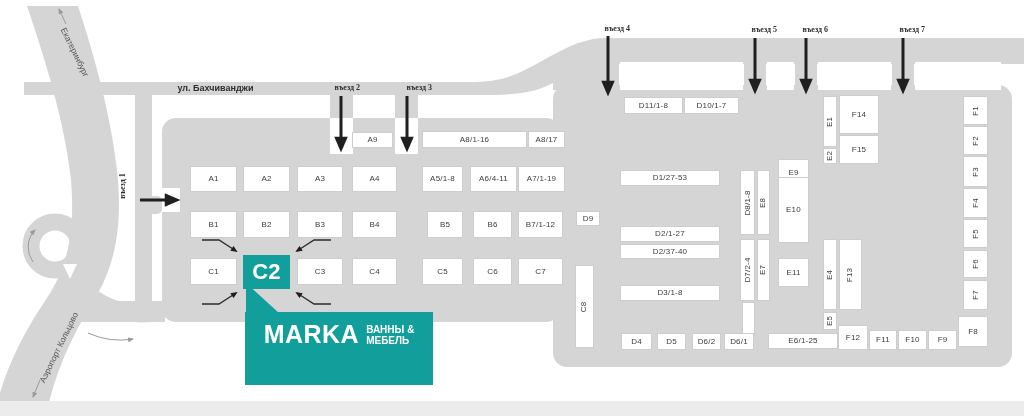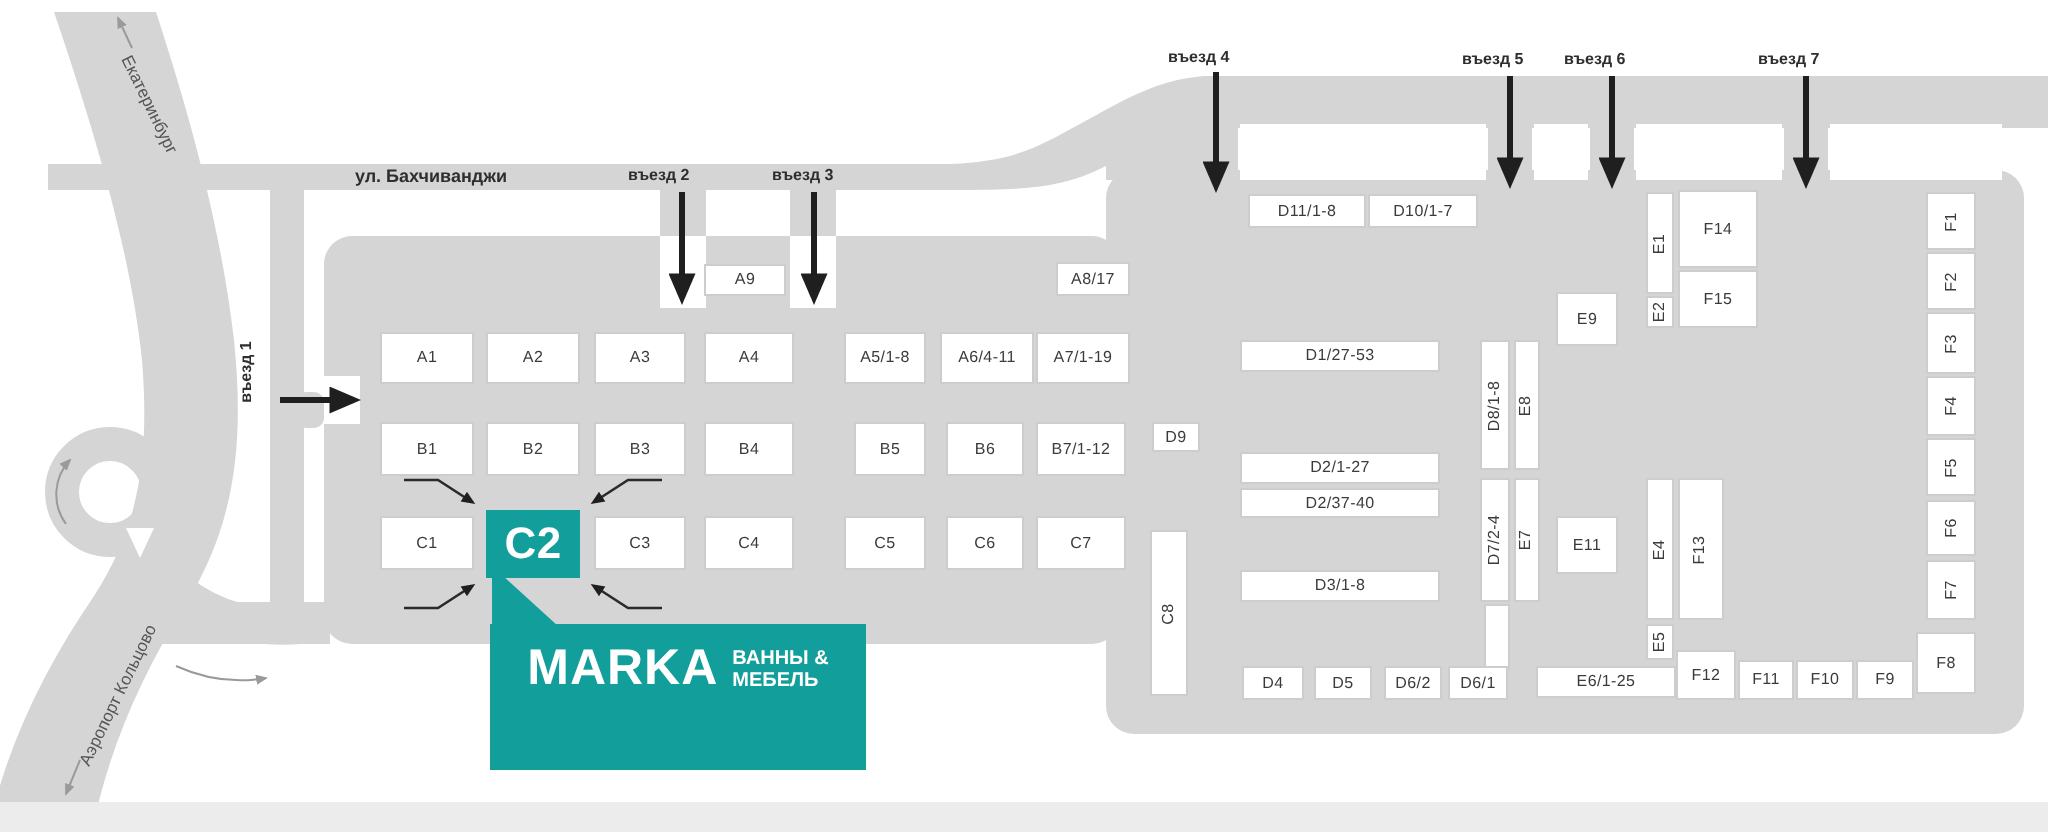--- a/index.html
+++ b/index.html
@@ -4,21 +4,21 @@
 <style>
   html,body{margin:0;padding:0;background:#fff;}
   #stage{position:relative;width:1024px;height:416px;background:#ffffff;overflow:hidden;
          font-family:"Liberation Sans",sans-serif;}
   #roads{position:absolute;left:0;top:0;}
   .blk{position:absolute;background:#ffffff;border:1px solid #cdcdcd;box-sizing:border-box;
        display:flex;align-items:center;justify-content:center;
        font-size:8px;color:#3b3b3b;letter-spacing:.2px;line-height:1;}
   .blk.v span{transform:rotate(-90deg);white-space:nowrap;display:block;}
   .blk.hl{background:#129e9b;border:none;color:#fff;font-size:22px;font-weight:700;z-index:3;}
-  .lbl{position:absolute;font-size:8px;font-weight:700;color:#2e2e2e;text-align:left;line-height:1;}
+  .lbl{position:absolute;font-size:8px;font-weight:700;color:#2e2e2e;text-align:right;line-height:1;font-family:Liberation Serif, serif;}
   .lbl.v{display:flex;align-items:center;justify-content:center;}
   .lbl.v span{transform:rotate(-90deg);white-space:nowrap;display:block;}
   .roadlbl{position:absolute;font-size:8.5px;color:#555;white-space:nowrap;line-height:1;}
   .roadlbl span{display:inline-block;transform-origin:0 50%;}
   #street-label{position:absolute;left:168px;top:82px;width:95px;height:12px;
        font-size:9px;font-weight:700;color:#2e2e2e;text-align:center;line-height:12px;}
   #callout{position:absolute;left:245px;top:312px;width:188px;height:73px;background:#129e9b;
        color:#fff;z-index:3;}
   #callout .brand-row{display:flex;align-items:flex-start;justify-content:center;gap:7px;margin-top:9px;}
   #callout .brand{font-size:25px;font-weight:700;line-height:26px;letter-spacing:.5px;}
@@ -113,20 +113,21 @@
   <div class="lbl" style="left:879px;top:26px;width:46px;">въезд 7</div>
 
   <div class="blk" style="left:190px;top:166px;width:47px;height:26px;">A1</div>
   <div class="blk" style="left:243px;top:166px;width:47px;height:26px;">A2</div>
   <div class="blk" style="left:297px;top:166px;width:46px;height:26px;">A3</div>
   <div class="blk" style="left:352px;top:166px;width:45px;height:26px;">A4</div>
   <div class="blk" style="left:422px;top:166px;width:41px;height:26px;">A5/1-8</div>
   <div class="blk" style="left:470px;top:166px;width:47px;height:26px;">A6/4-11</div>
   <div class="blk" style="left:518px;top:166px;width:47px;height:26px;">A7/1-19</div>
   <div class="blk" style="left:352px;top:132px;width:41px;height:16px;">A9</div>
+  <div class="blk" style="left:422px;top:131px;width:105px;height:17px;">A8/1-16</div>
   <div class="blk" style="left:528px;top:131px;width:37px;height:17px;">A8/17</div>
 
   <div class="blk" style="left:190px;top:211px;width:47px;height:27px;">B1</div>
   <div class="blk" style="left:243px;top:211px;width:47px;height:27px;">B2</div>
   <div class="blk" style="left:297px;top:211px;width:46px;height:27px;">B3</div>
   <div class="blk" style="left:352px;top:211px;width:45px;height:27px;">B4</div>
   <div class="blk" style="left:427px;top:211px;width:36px;height:27px;">B5</div>
   <div class="blk" style="left:473px;top:211px;width:39px;height:27px;">B6</div>
   <div class="blk" style="left:518px;top:211px;width:45px;height:27px;">B7/1-12</div>
 
@@ -156,21 +157,22 @@
       <span>E8</span>
     </div>
   <div class="blk v" style="left:740px;top:239px;width:15px;height:62px;">
       <span>D7/2-4</span>
     </div>
   <div class="blk v" style="left:757px;top:239px;width:13px;height:62px;">
       <span>E7</span>
     </div>
   <div class="blk" style="left:742px;top:302px;width:13px;height:33px;"></div>
 
-  <div class="blk" style="left:778px;top:146px;width:31px;height:27px;text-align:right;">E9</div>
+  <div class="blk" style="left:778px;top:159px;width:31px;height:27px;text-align:right;">E9</div>
+  <div class="blk" style="left:778px;top:177px;width:31px;height:66px;">E10</div>
   <div class="blk" style="left:778px;top:258px;width:31px;height:29px;">E11</div>
   <div class="blk v" style="left:823px;top:96px;width:14px;height:51px;">
       <span>E1</span>
     </div>
   <div class="blk v" style="left:823px;top:148px;width:14px;height:16px;">
       <span>E2</span>
     </div>
   <div class="blk v" style="left:823px;top:239px;width:14px;height:71px;">
       <span>E4</span>
     </div>

